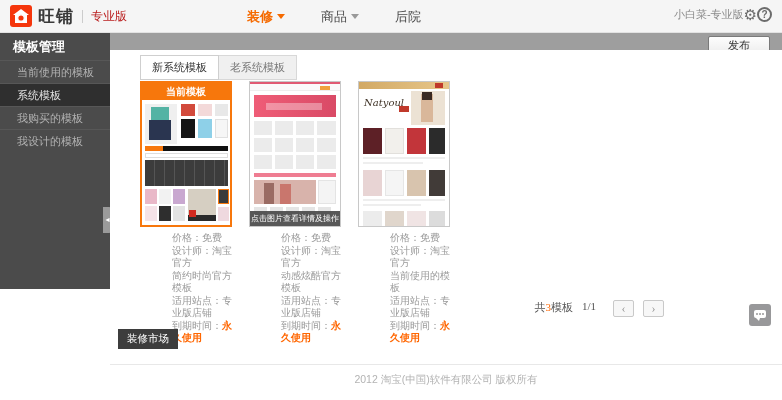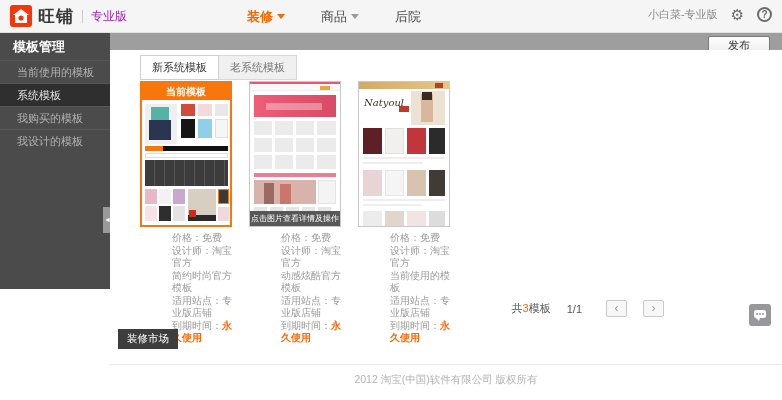--- a/index.html
+++ b/index.html
@@ -5,27 +5,27 @@
   * { margin:0; padding:0; box-sizing:border-box; }
   body { font-family:"Liberation Sans", sans-serif; background:#fff; }
   .screen { position:relative; width:782px; height:400px; background:#fff; overflow:hidden; }
   .abs { position:absolute; }
 
   
   .topbar { position:absolute; top:0; left:0; width:782px; height:33px; background:#f5f5f5; border-bottom:1px solid #e2e2e2; }
   .logo-box { position:absolute; left:10px; top:5px; width:22px; height:22px; background:#f5360c; border-radius:3px; }
   .logo-text { position:absolute; left:38px; top:0; line-height:33px; font-size:17px; font-weight:bold; color:#3a3a3a; letter-spacing:1px; }
   .tb-divider { position:absolute; left:82px; top:10px; width:1px; height:13px; background:#ccc; }
-  .edition { position:absolute; left:91px; top:0; line-height:33px; font-size:12px; color:#a21caf; }
+  .edition { position:absolute; left:91px; top:0; line-height:33px; font-size:12px; color:#b91c1c; }
   .nav { position:absolute; left:247px; top:0; height:33px; display:flex; gap:36px; align-items:center; }
   .nav-item { font-size:13px; color:#4a4a4a; cursor:pointer; display:flex; align-items:center; }
   .nav-item.active { color:#f56a00; font-weight:bold; }
   .caret { display:inline-block; width:0; height:0; margin-left:4px; border-left:4px solid transparent; border-right:4px solid transparent; border-top:5px solid #999; }
   .nav-item.active .caret { border-top-color:#f56a00; }
-  .tb-right { position:absolute; right:10px; top:0; height:29px; display:flex; align-items:center; gap:13px; }
+  .tb-right { position:absolute; right:10px; top:0; height:29px; display:flex; align-items:center; }
   .user-name { font-size:11px; color:#8a8a8a; }
   .gear { font-size:15px; color:#6b6b6b; cursor:pointer; }
   .help { width:15px; height:15px; border:2px solid #6b6b6b; border-radius:50%; font-size:10px; font-weight:bold; color:#6b6b6b; text-align:center; line-height:12px; cursor:pointer; }
 
   
   .sidebar { position:absolute; left:0; top:33px; width:110px; height:256px; background:#4b4b4b; }
   .sb-title { height:27px; line-height:27px; padding-left:13px; font-size:13px; font-weight:bold; color:#fff; }
   .sb-item { height:23px; line-height:23px; padding-left:17px; font-size:11px; color:#b3b3b3; border-top:1px solid #575757; cursor:pointer; }
   .sb-item.active { background:#2f2f2f; color:#e3e3e3; }
   .collapse-tab { position:absolute; left:103px; top:207px; width:9px; height:26px; background:#9a9a9a; border-radius:0 3px 3px 0; color:#fff; font-size:8px; line-height:26px; text-align:center; cursor:pointer; }
@@ -45,21 +45,21 @@
   .card { width:92px; }
   .preview { position:relative; width:92px; height:146px; background:#fff; border:1px solid #c8c8c8; overflow:hidden; cursor:pointer; }
   .preview.current { border:2px solid #f7770c; }
   .badge { height:17px; background:#f7770c; color:#fff; font-size:10px; font-weight:bold; text-align:center; line-height:17px; }
   .overlay { position:absolute; left:0; right:0; bottom:0; height:15px; background:rgba(75,75,75,.93); color:#fff; font-size:8px; line-height:15px; text-align:center; }
   .brand { position:absolute; left:5px; top:15px; font-family:"DejaVu Serif", serif; font-style:italic; font-size:10px; color:#403428; }
 
   .meta { margin-top:5px; font-size:10px; line-height:12.5px; color:#999;margin-left:32px; }
   .meta .expire-val { color:#f60; font-weight:bold; }
 
-  .pagination { position:absolute; right:118px; top:250px; display:flex; align-items:center; gap:16px; }
+  .pagination { position:absolute; right:118px; top:250px; display:flex; align-items:flex-start; gap:9px;font-family:Liberation Serif, serif; }
   .pg-total { font-size:11px; color:#555; }
   .pg-total b { color:#f60; font-weight:normal; }
   .pg-page { font-size:11px; color:#555; margin-right:8px; }
   .pg-btn { width:21px; height:17px; background:#f7f7f7; border:1px solid #c9c9c9; border-radius:2px; color:#9a9a9a; font-size:12px; line-height:14px; text-align:center; cursor:pointer; }
 
   .promo { position:absolute; left:8px; top:279px; display:flex; align-items:center; gap:9px; }
   .promo-text { font-size:11px; color:#555; }
   .market-btn { background:#3d3d3d; color:#fff; font-size:10.5px; padding:3px 9px; cursor:pointer; }
 
   .footer { position:absolute; left:0; top:314px; width:672px; border-top:1px solid #e8e8e8; }

